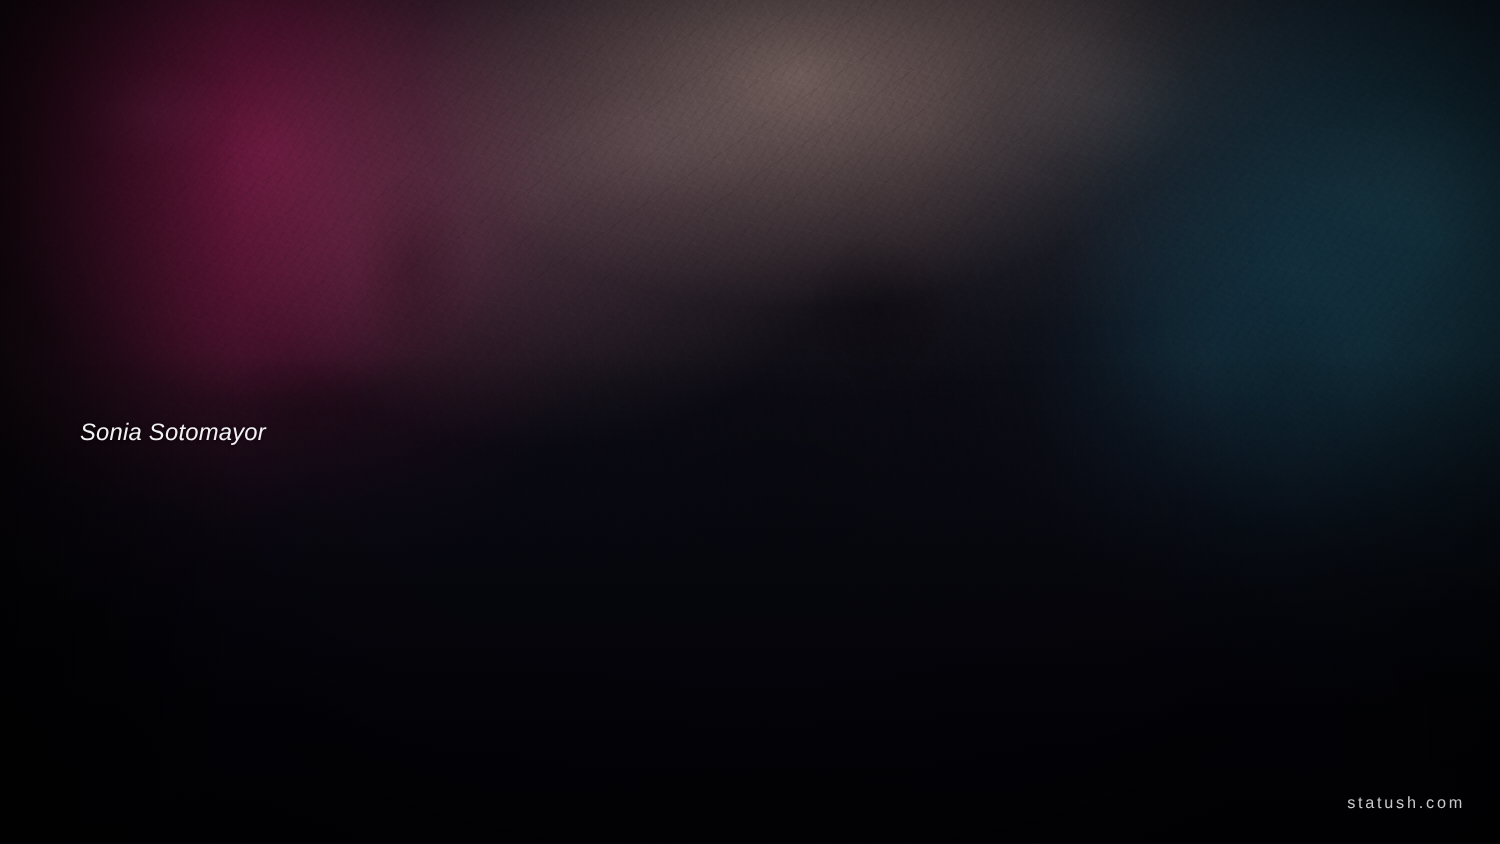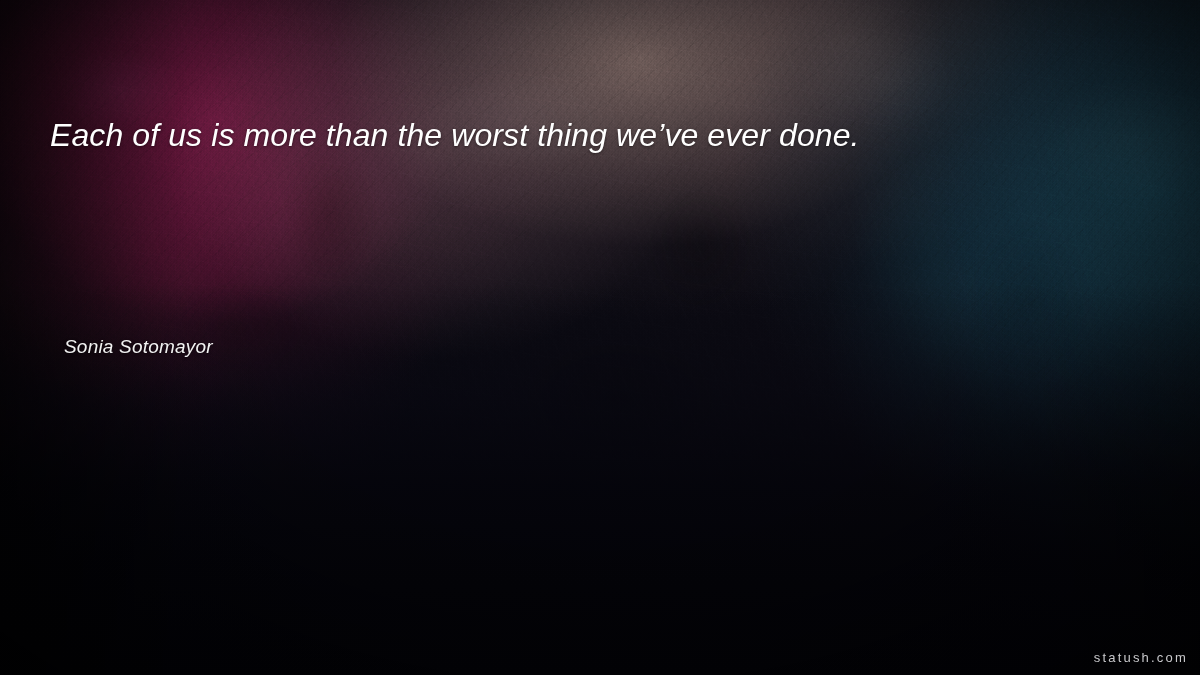--- a/index.html
+++ b/index.html
@@ -142,21 +142,21 @@
     font-weight: 400;
     color: #f2f2f2;
     letter-spacing: 0.2px;
     text-shadow: 0 1px 3px rgba(0,0,0,0.5);
   }
 
   .watermark {
     position: absolute;
     right: 12px;
     bottom: 9px;
-    margin: 0;
+    margin: 16px;
     font-size: 13px;
     line-height: 16px;
     font-weight: 400;
     color: #c9c9cc;
     letter-spacing: 2.2px;
   }
 </style>
 </head>
 <body>
 
@@ -166,19 +166,18 @@
   <div class="bg-layer bg-magenta"></div>
   <div class="bg-layer bg-taupe"></div>
   <div class="bg-layer bg-teal"></div>
   <div class="bg-layer bg-texture"></div>
   <div class="bg-layer bg-mottle"></div>
   <div class="bg-layer bg-scratches"></div>
   <div class="bg-layer bg-grain"></div>
   <div class="bg-layer bg-bottom"></div>
   <div class="bg-layer bg-vignette"></div>
 
-  <p class="quote-text">Each of us is more than the worst thing we’ve ever done.</p>
 
   <p class="author-text">Sonia Sotomayor</p>
 
   <p class="watermark">statush.com</p>
 
 </div>
 
 </body></html>

